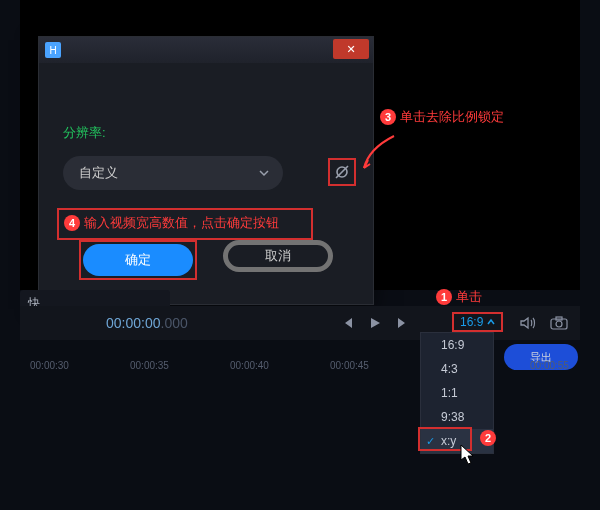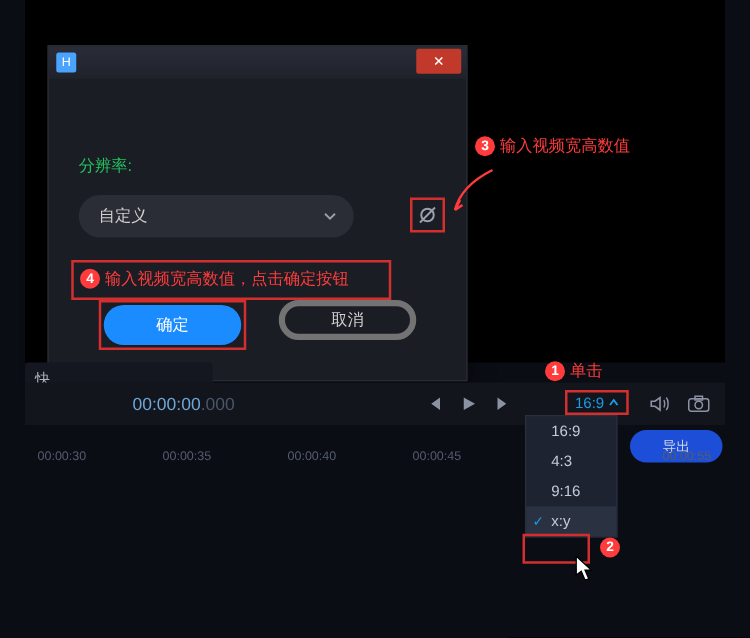--- a/index.html
+++ b/index.html
@@ -90,21 +90,21 @@
 
 <div class="lock-box">
   <svg width="18" height="18" viewBox="0 0 18 18">
     <path d="M4 9a5 5 0 0 1 10 0a5 5 0 0 1-10 0" stroke="#9aa0ad" stroke-width="1.6" fill="none"></path>
     <line x1="3" y1="15" x2="15" y2="3" stroke="#9aa0ad" stroke-width="1.6"></line>
   </svg>
 </div>
 
 <div class="anno" style="left:380px; top:108px;">
   <span class="anno-num">3</span>
-  <span>输入视频宽高数值</span>
+  <span>单击去除比例锁定</span>
 </div>
 <svg class="arrow3" width="36" height="40" viewBox="0 0 36 40">
   <path d="M32 2 C 20 8, 6 18, 2 34" stroke="#ff3b3b" stroke-width="2" fill="none"></path>
   <path d="M2 34 L8 30 M2 34 L6 26" stroke="#ff3b3b" stroke-width="2" fill="none"></path>
 </svg>
 
 <div class="anno" style="left:64px; top:214px;">
   <span class="anno-num">4</span>
   <span>输入视频宽高数值，点击确定按钮</span>
 </div>
@@ -162,21 +162,24 @@
 </div>
 
 <div class="ratio-menu">
   <div class="ratio-item">
       <span>16:9</span>
     </div>
   <div class="ratio-item">
       <span>4:3</span>
     </div>
   <div class="ratio-item">
-      <span>9:16</span>
+      <span>1:1</span>
+    </div>
+  <div class="ratio-item">
+      <span>9:38</span>
     </div>
   <div class="ratio-item sel">
       <span class="chk">✓</span>
       <span>x:y</span>
     </div>
 </div>
 <div class="xy-box"></div>
 <div class="anno" style="left:480px; top:430px;">
   <span class="anno-num">2</span>
 </div>

